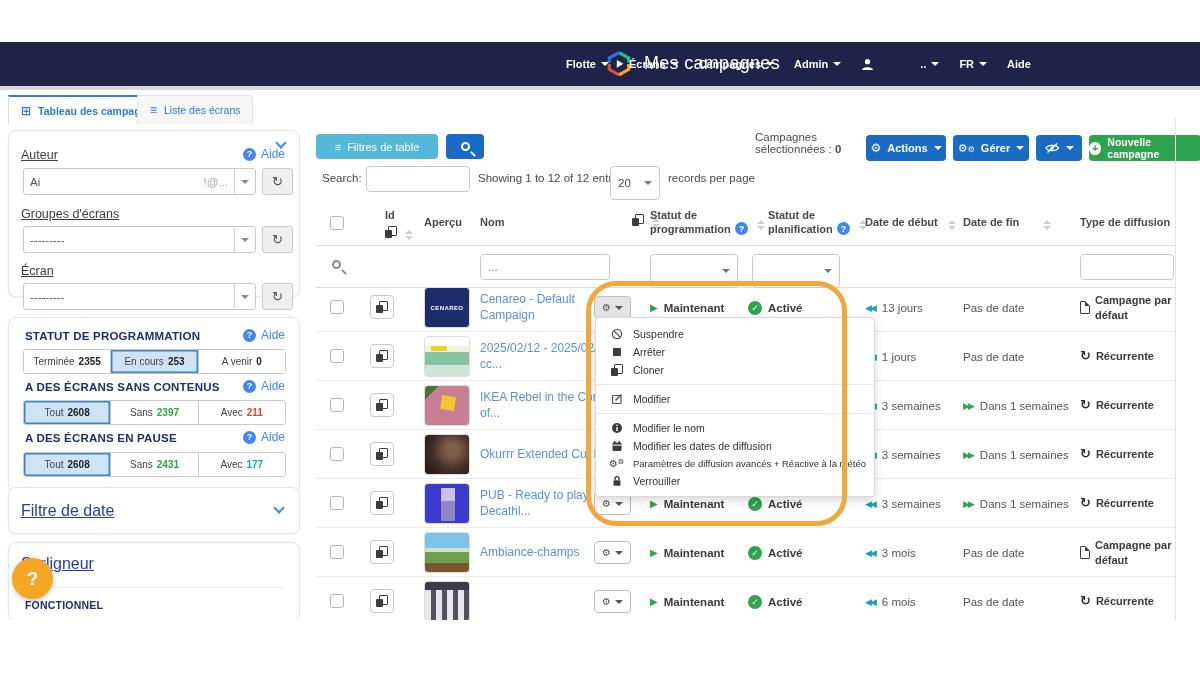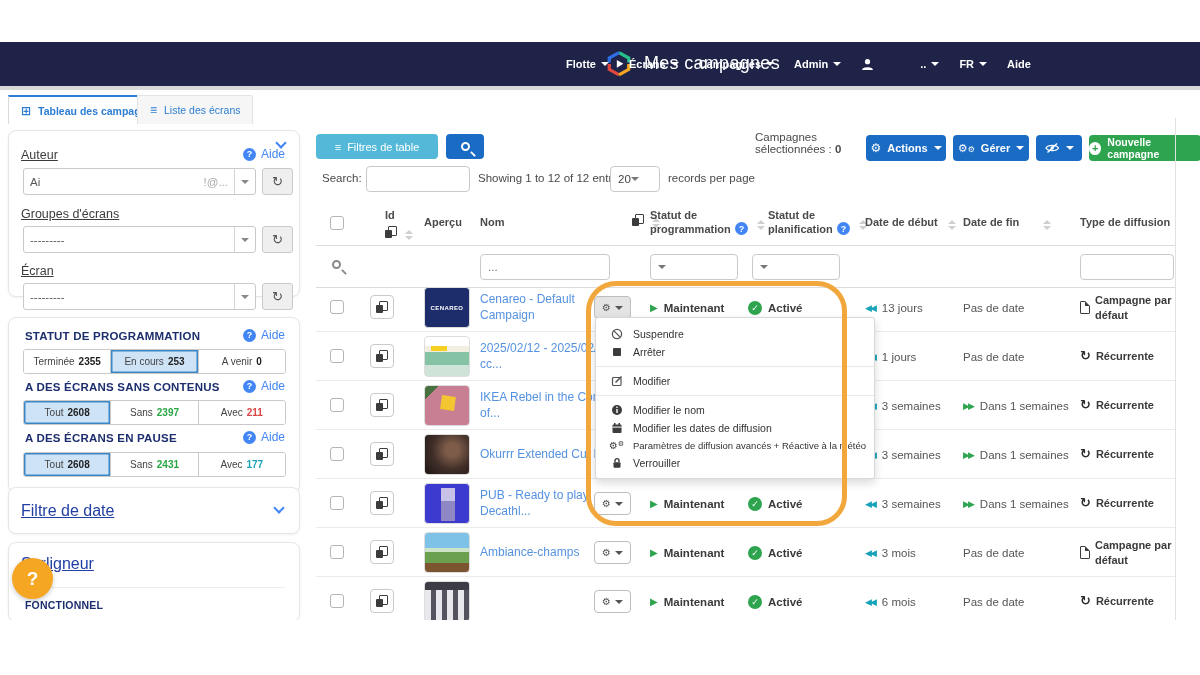--- a/index.html
+++ b/index.html
@@ -47,21 +47,21 @@
   
   .btn { display:flex; align-items:center; justify-content:center; gap:6px; border-radius:4px; font-size:11px; color:#fff; cursor:pointer; border:none; }
   .btn-teal { background:#54b9d8; }
   .btn-blue { background:#1a6bc4; }
   .btn-green { background:#2ea44f; font-weight:bold; }
   .mag { width:9px; height:9px; border:2px solid currentColor; border-radius:50%; position:relative; display:inline-block; }
   .mag::after { content:''; position:absolute; width:2px; height:6px; background:currentColor; transform:rotate(-45deg); left:9px; top:7px; }
   .plus-circ { width:13px; height:13px; background:#fff; color:#2ea44f; border-radius:50%; font-size:11px; font-weight:bold; display:flex; align-items:center; justify-content:center; }
   .txt { position:absolute; font-size:11.5px; color:#4a4a4a; }
   .input { border:1px solid #c9c9c9; border-radius:4px; background:#fff; font-size:11.5px; color:#444; padding:0 7px; font-family:inherit; }
-  .mini-sel { border:1px solid #c9c9c9; border-radius:4px; background:#fff; display:flex; align-items:center; padding:8px 7px; font-size:11.5px; color:#444; cursor:pointer; }
+  .mini-sel { border:1px solid #c9c9c9; border-radius:4px; background:#fff; display:flex; align-items:center; justify-content:space-between; padding:16px 7px; font-size:11.5px; color:#444; cursor:pointer; }
 
   
   .thead { position:absolute; left:316px; top:110px; width:859px; height:46px; border-bottom:1px solid #dcdcdc; }
   .th { position:absolute; font-size:11px; font-weight:bold; color:#4a4a4a; line-height:1.25; }
   .sort { display:inline-flex; flex-direction:column; gap:2px; margin-left:5px; vertical-align:middle; }
   .sort i { width:0; height:0; border-left:4px solid transparent; border-right:4px solid transparent; display:block; }
   .sort .up { border-bottom:4px solid #cfcfcf; } .sort .dn { border-top:4px solid #cfcfcf; }
   .tfilter { position:absolute; left:316px; top:156px; width:859px; height:42px; border-bottom:1px solid #dcdcdc; }
   .cbx { width:14px; height:14px; border:1.5px solid #b5b5b5; border-radius:3px; background:#fff; display:inline-block; cursor:pointer; }
   .ic-clone { position:relative; width:12px; height:12px; display:inline-block; }
@@ -593,20 +593,26 @@
         <span>Suspendre</span>
       </div>
       <div class="mi">
         <span class="mic">
             <svg width="12" height="12" viewBox="0 0 12 12">
               <rect x="2" y="2" width="8" height="8" rx="1" fill="#3c3c3c"></rect>
             </svg>
           </span>
         <span>Arrêter</span>
       </div>
+      <div class="mi">
+        <span class="mic">
+            <span class="ic-clone"></span>
+          </span>
+        <span>Cloner</span>
+      </div>
       <div class="mdiv"></div>
       <div class="mi">
         <span class="mic">
             <svg width="12" height="12" viewBox="0 0 12 12">
               <rect x="1.5" y="2.5" width="8.5" height="8" rx="1" fill="none" stroke="#555" stroke-width="1.2"></rect>
               <line x1="4.5" y1="7.5" x2="10.5" y2="1.5" stroke="#555" stroke-width="1.6"></line>
             </svg>
           </span>
         <span>Modifier</span>
       </div>

